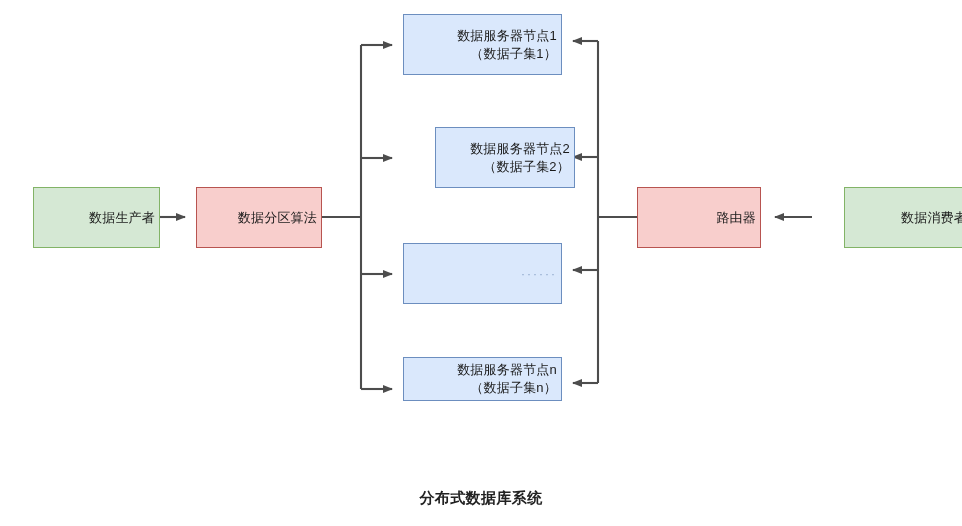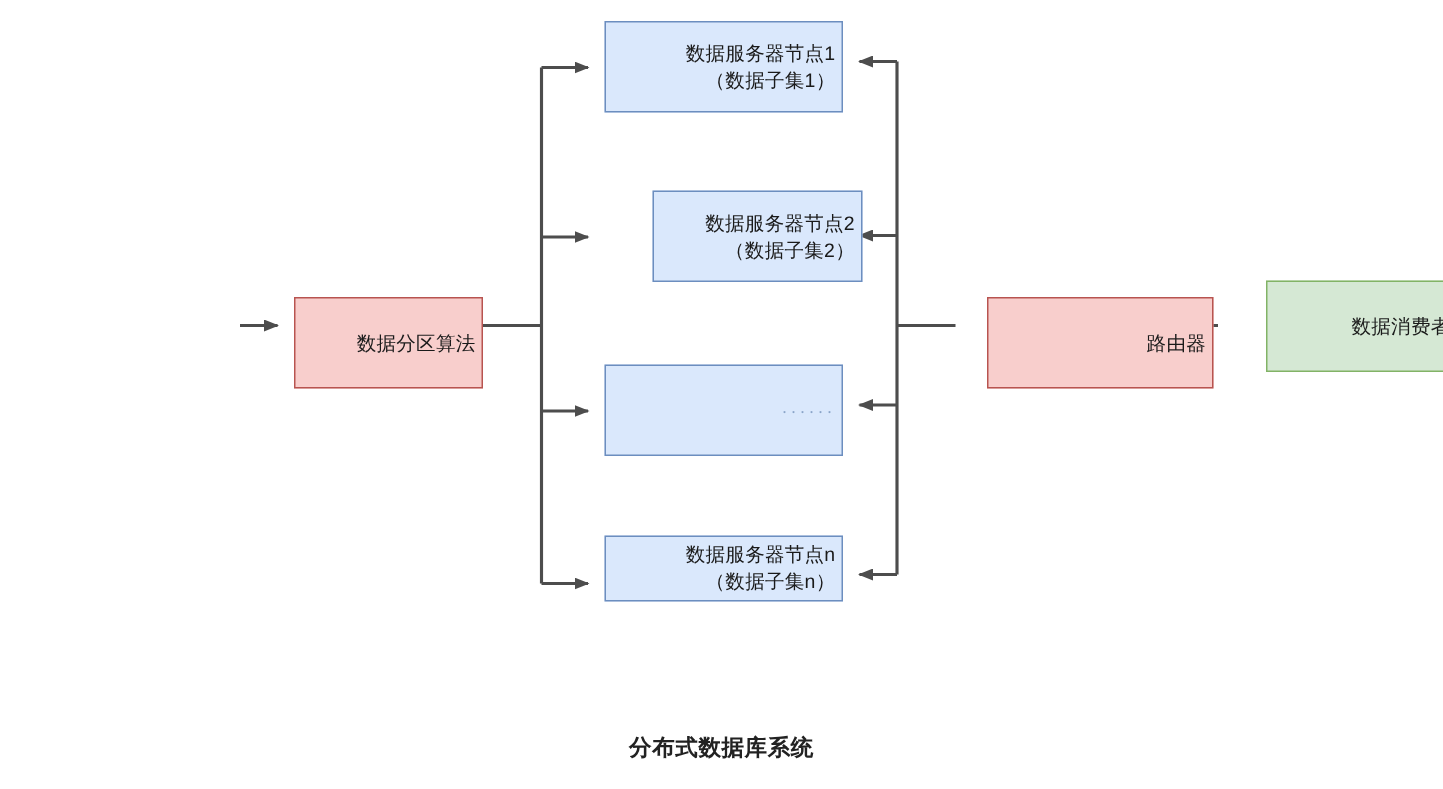--- a/index.html
+++ b/index.html
@@ -42,21 +42,20 @@
     color: #1a1a1a;
     white-space: pre-line;
   }
   .node.green {
     background: #d5e8d4;
     border-color: #82b366;
   }
   .node.red {
     background: #f8cecc;
     border-color: #b85450;
-    margin-top: 11px;
   }
   .node.blue {
     background: #dae8fc;
     border-color: #6c8ebf;
   }
   .node .label {
     display: block;
     width: 100%;
     padding: 0 4px;
   }
@@ -111,20 +110,23 @@
 
       <path d="M598,41 L573,41" marker-end="url(#arrow-left)"></path>
       <path d="M598,157 L573,157" marker-end="url(#arrow-left)"></path>
       <path d="M598,270 L573,270" marker-end="url(#arrow-left)"></path>
       <path d="M598,383 L573,383" marker-end="url(#arrow-left)"></path>
 
       <path d="M812,217 L775,217" marker-end="url(#arrow-left)"></path>
     </g>
   </svg>
 
+  <div class="node green" id="n-producer" style="left: 33px; top: 187px; width: 127px; height: 61px;">
+    <span class="label">数据生产者</span>
+  </div>
 
   <div class="node red" id="n-partitioner" style="left: 196px; top: 187px; width: 126px; height: 61px;">
     <span class="label">数据分区算法</span>
   </div>
 
   <div class="node blue" id="n-node1" style="left: 403px; top: 14px; width: 159px; height: 61px;">
     <span class="label">数据服务器节点1
 （数据子集1）</span>
   </div>
 
@@ -135,21 +137,21 @@
 
   <div class="node blue dots" id="n-node-ellipsis" style="left: 403px; top: 243px; width: 159px; height: 61px;">
     <span class="label">······</span>
   </div>
 
   <div class="node blue" id="n-node-n" style="left: 403px; top: 357px; width: 159px; height: 44px;">
     <span class="label">数据服务器节点n
 （数据子集n）</span>
   </div>
 
-  <div class="node red" id="n-router" style="left: 658px; top: 187px; width: 151px; height: 61px;">
+  <div class="node red" id="n-router" style="left: 637px; top: 187px; width: 124px; height: 61px;">
     <span class="label">路由器</span>
   </div>
 
   <div class="node green" id="n-consumer" style="left: 844px; top: 187px; width: 128px; height: 61px;">
     <span class="label">数据消费者</span>
   </div>
 
   <div id="caption">分布式数据库系统</div>
 </div>
 

